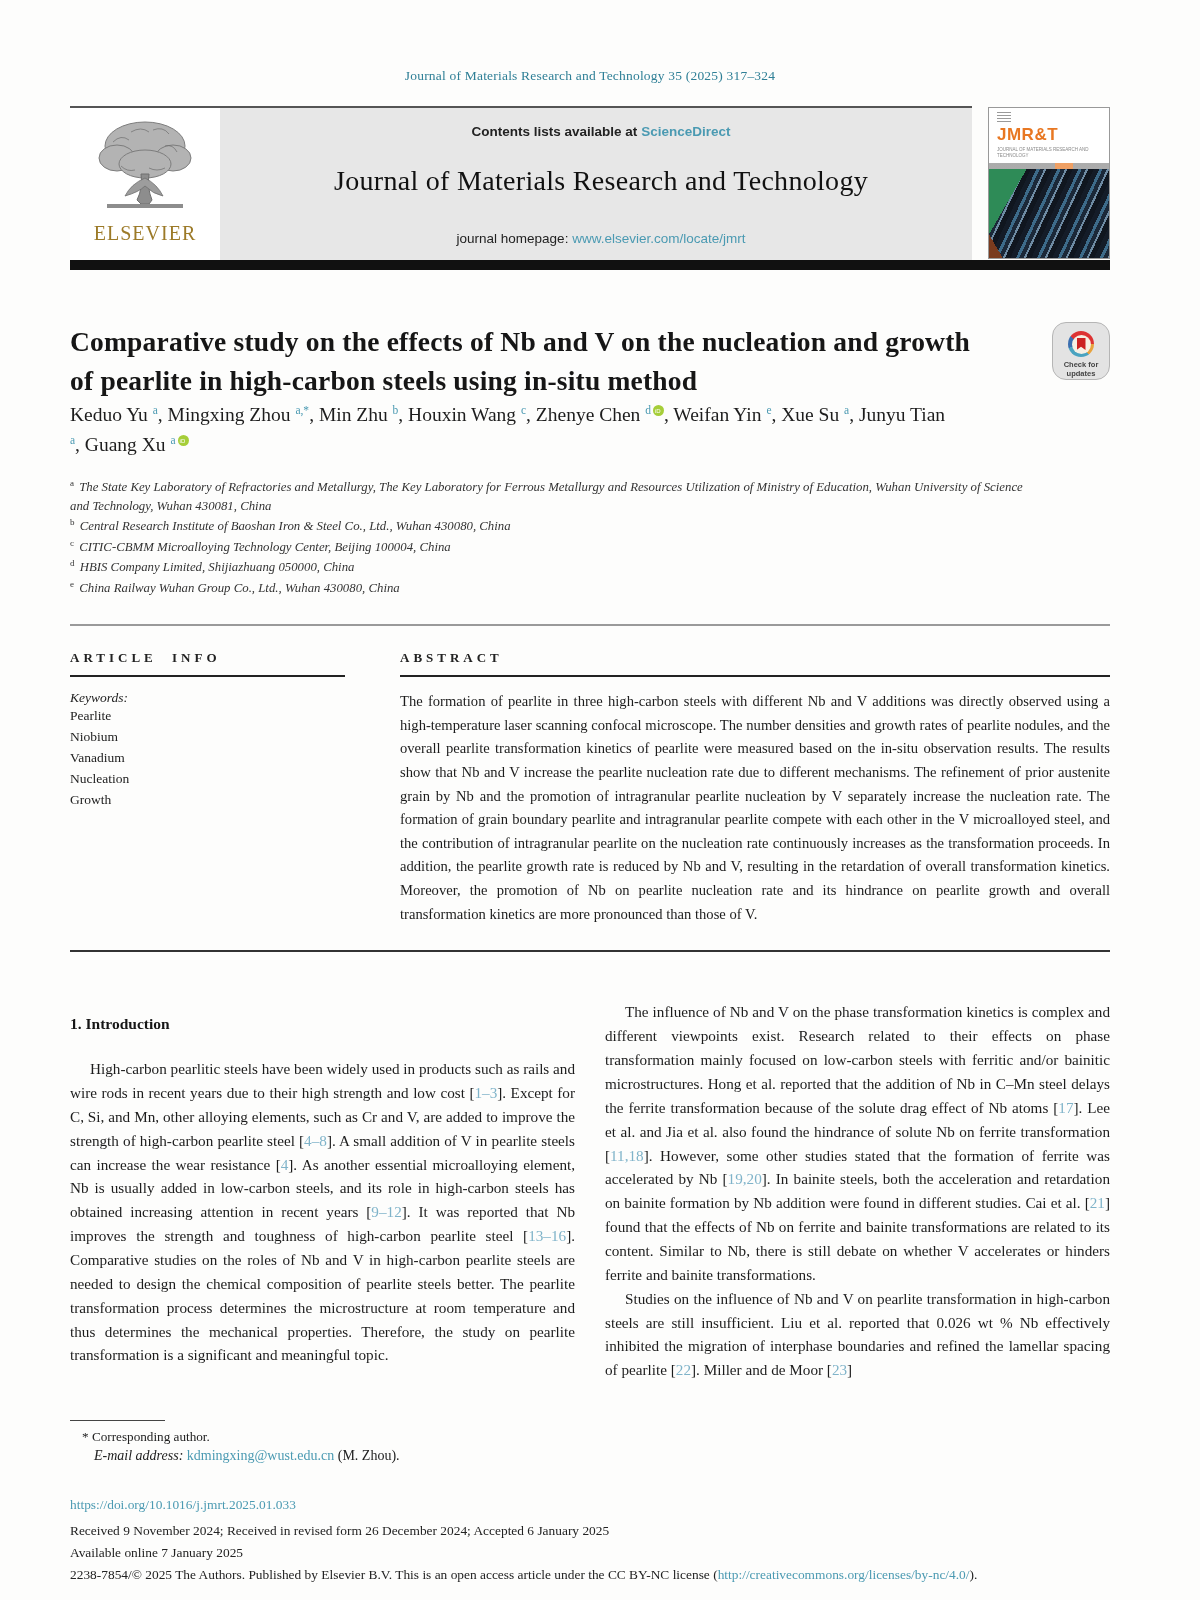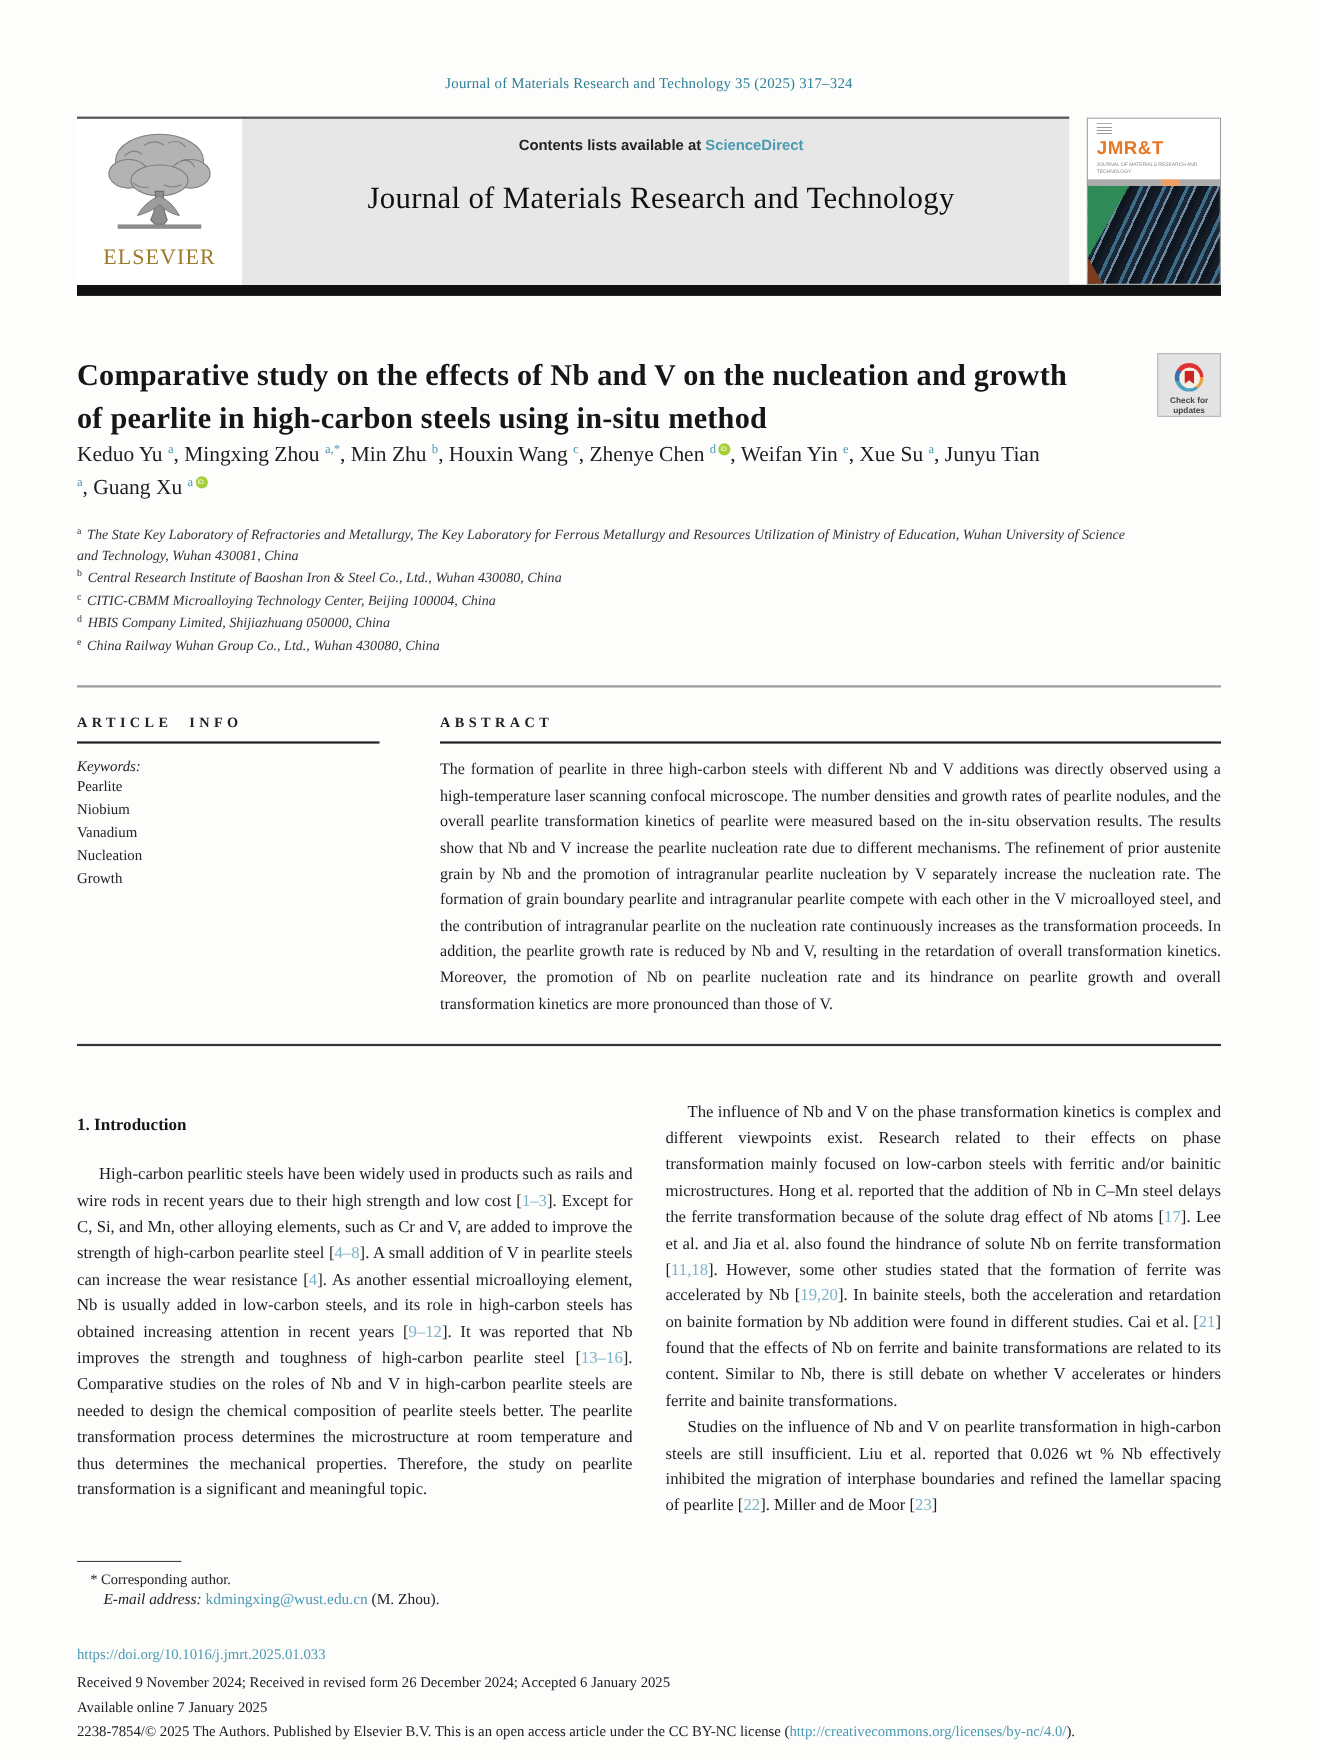--- a/index.html
+++ b/index.html
@@ -55,21 +55,21 @@
   .thick-bar { height:10px; background:#111; margin-top:0; }
 
   
   .title-row { display:flex; margin-top:52px; }
   .article-title {
     font-size:27.5px; line-height:1.42; font-weight:600; color:#161616;
     max-width:905px; letter-spacing:.2px;
   }
   .badge {
     margin-left:auto; width:58px; height:58px; background:#e3e3e3; border:1px solid #b5b5b5;
-    border-radius:0; display:flex; flex-direction:column; align-items:center; padding-top:8px;
+    border-radius:14px; display:flex; flex-direction:column; align-items:center; padding-top:8px;
     cursor:pointer; flex:0 0 auto;
   }
   .badge-circle {
     width:26px; height:26px; border-radius:50%;
     background:conic-gradient(#d33 0 25%, #e8a33d 25% 40%, #4aa3c0 40% 70%, #3b6fb0 70% 85%, #d33 85%);
     display:flex; align-items:center; justify-content:center;
   }
   .badge-circle-inner {
     width:19px; height:19px; border-radius:50%; background:#f6f0e4;
     display:flex; align-items:center; justify-content:center;
@@ -152,20 +152,21 @@
             <path d="M54 62 q-14 6 -20 18 q14 -4 20 -10 q8 8 18 10 q-6 -12 -18 -18" fill="#9d9d9d" stroke="#6e6e6e" stroke-width="0.8"></path>
             <rect x="16" y="88" width="76" height="4" fill="#8d8d8d"></rect>
           </svg>
         </span>
         <div class="elsevier-word">ELSEVIER</div>
       </div>
 
       <div class="masthead-center">
         <div class="contents-line"><span>Contents lists available at </span><a class="link">ScienceDirect</a></div>
         <div class="masthead-title">Journal of Materials Research and Technology</div>
+        <div class="homepage-line"><span>journal homepage: </span><a class="link">www.elsevier.com/locate/jmrt</a></div>
       </div>
 
       <div class="cover">
         <div class="cover-top">
           <div class="cover-minilogo"></div>
           <div class="cover-brand">JMR&amp;T</div>
           <div class="cover-sub">Journal of Materials Research and Technology</div>
         </div>
         <div class="cover-art-strip"></div>
         <div class="cover-art"></div>

